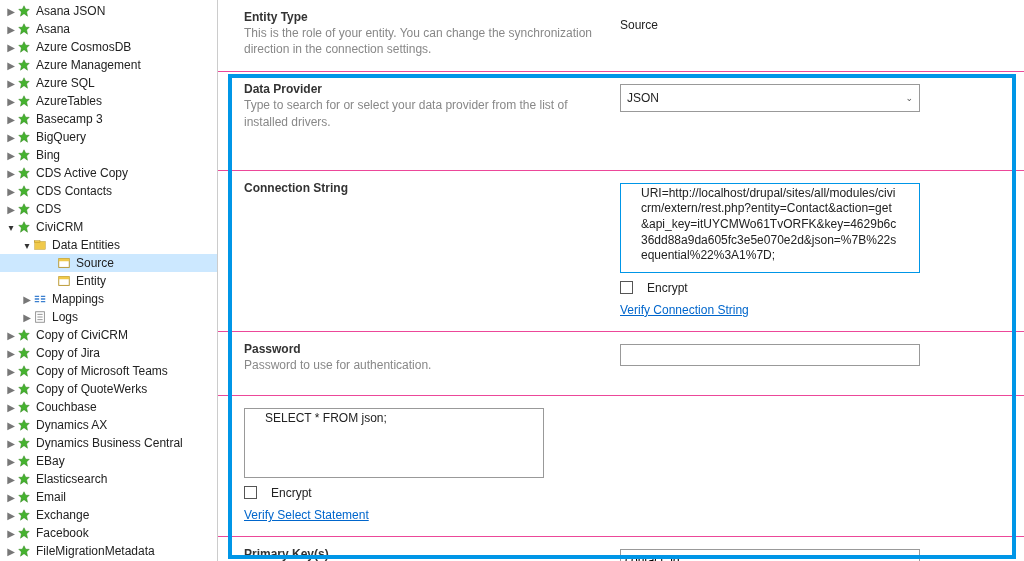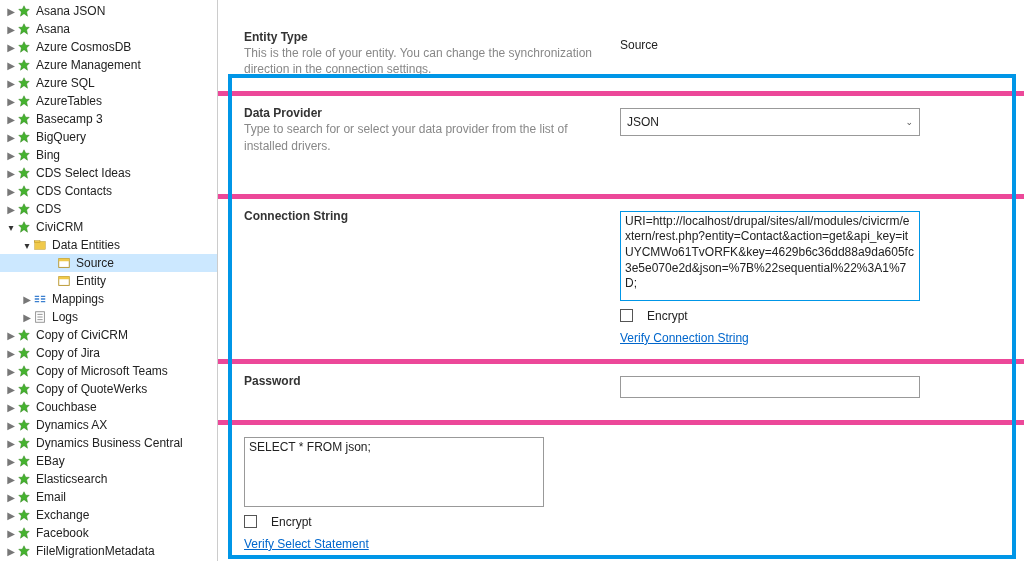--- a/index.html
+++ b/index.html
@@ -12,33 +12,33 @@
 .chev.down { color: #333; }
 .leaf-icon { width: 14px; height: 14px; margin: 0 3px 0 1px; display: flex; align-items: center; justify-content: center; }
 .leaf-icon svg { width: 14px; height: 14px; }
 .folder-icon svg { width: 14px; height: 14px; }
 .tree-label { padding-left: 2px; }
 .indent-0 { padding-left: 6px; }
 .indent-1 { padding-left: 22px; }
 .indent-3 { padding-left: 56px; }
 .main { flex: 1; position: relative; overflow: hidden; }
 .highlight-box { position: absolute; left: 10px; right: 8px; top: 74px; bottom: 2px; border: 4px solid #0096e7; pointer-events: none; z-index: 10; }
-.content { position: absolute; left: 0; right: 0; top: 0; bottom: 0; padding: 0; overflow: auto; margin-top: 20px; }
-.section { display: flex; padding: 10px 18px 14px 26px; border-top: 5px solid #ec4899; }
+.content { position: absolute; left: 0; right: 0; top: 0; bottom: 0; padding: 0; overflow: auto; }
+.section { display: flex; padding: 10px 18px 14px 26px; border-top: 1px solid #ec4899; }
 .section:first-child { border-top: none; }
 .section-left { width: 376px; padding-right: 20px; }
 .section-right { flex: 1; padding-top: 2px; }
 .field-title { font-weight: bold; color: #333; margin-bottom: 1px; }
 .field-desc { color: #888; line-height: 1.35; }
 .field-desc a { color: #0066cc; }
 .value-static { color: #222; padding-top: 6px; }
 .select-box { width: 300px; height: 28px; border: 1px solid #999; display: flex; align-items: center; justify-content: space-between; padding: 0 6px 0 6px; }
 .select-arrow { font-size: 9px; color: #555; }
 .textinput { width: 300px; height: 22px; border: 1px solid #999; padding: 2px 4px; font-size: 12px; }
-.textarea { width: 300px; border: 1px solid #999; padding: 2px 4px; font-size: 12px; resize: none; line-height: 1.3; overflow-y: scroll; word-break: break-all; }
+.textarea { width: 300px; border: 1px solid #999; padding: 2px 20px; font-size: 12px; resize: none; line-height: 1.3; overflow-y: scroll; word-break: break-all; }
 .textarea.cs { height: 90px; border-color: #0096e7; }
 .textarea.ss { height: 70px; }
 .chk-row { display: flex; align-items: center; gap: 14px; margin-top: 8px; }
 .chk { width: 13px; height: 13px; border: 1px solid #555; }
 .link { color: #0066cc; text-decoration: underline; cursor: pointer; margin-top: 8px; display: inline-block; }
 </style>
 </head>
 <body>
 
 <div class="layout">
@@ -124,21 +124,21 @@
         </span>
         <span class="tree-label">Bing</span>
       </div>
     <div class="tree-item indent-0">
         <span class="chev">▶</span>
         <span class="leaf-icon">
           <svg viewBox="0 0 16 16">
             <polygon points="8,2 10,6 14,6 11,9 12,14 8,11 4,14 5,9 2,6 6,6" fill="#45b32f" stroke="#2a7a18" stroke-width="0.5"></polygon>
           </svg>
         </span>
-        <span class="tree-label">CDS Select Ideas</span>
+        <span class="tree-label">CDS Active Copy</span>
       </div>
     <div class="tree-item indent-0">
         <span class="chev">▶</span>
         <span class="leaf-icon">
           <svg viewBox="0 0 16 16">
             <polygon points="8,2 10,6 14,6 11,9 12,14 8,11 4,14 5,9 2,6 6,6" fill="#45b32f" stroke="#2a7a18" stroke-width="0.5"></polygon>
           </svg>
         </span>
         <span class="tree-label">CDS Contacts</span>
       </div>
@@ -364,20 +364,21 @@
             <span class="chk"></span>
             <span>Encrypt</span>
           </div>
           <a class="link">Verify Connection String</a>
         </div>
       </div>
 
       <div class="section" style="padding-bottom:22px;">
         <div class="section-left">
           <div class="field-title">Password</div>
+          <div class="field-desc">Password to use for authentication.</div>
         </div>
         <div class="section-right">
           <input class="textinput" type="password" value="" style="">
         </div>
       </div>
 
       <div class="section">
         <div class="section-right">
           <div class="textarea ss">SELECT * FROM json;</div>
           <div class="chk-row">

